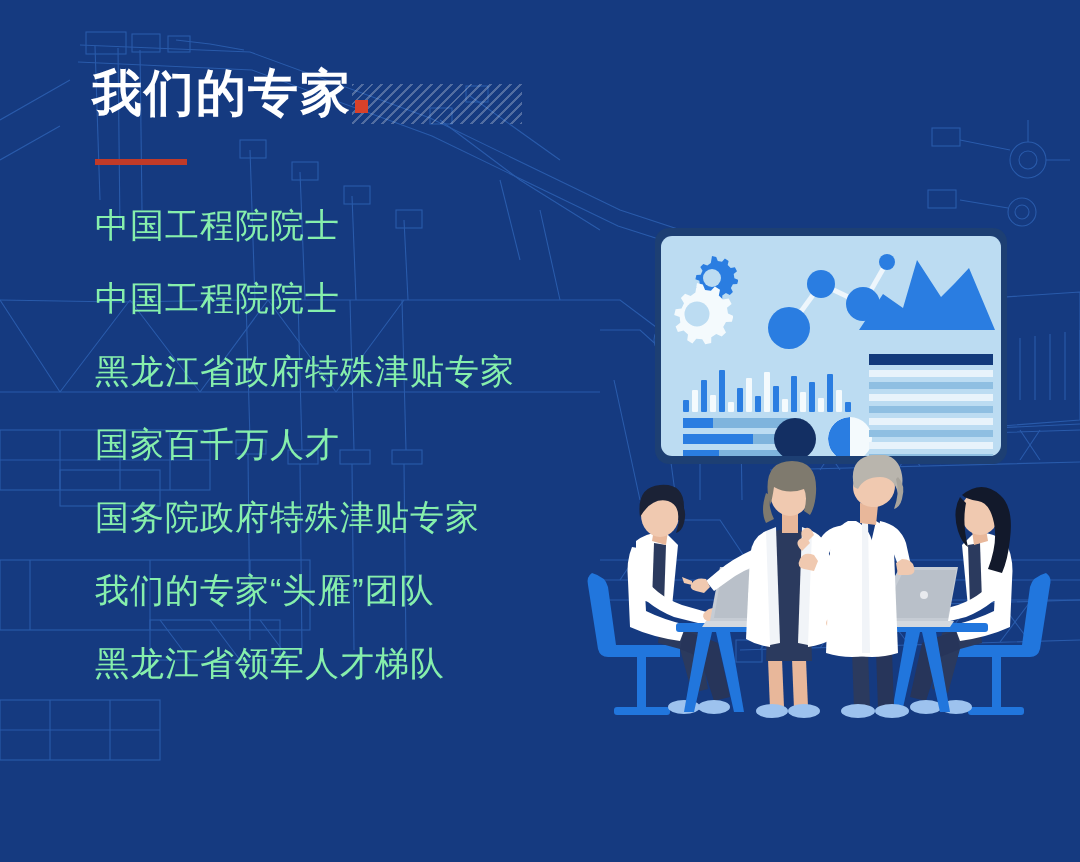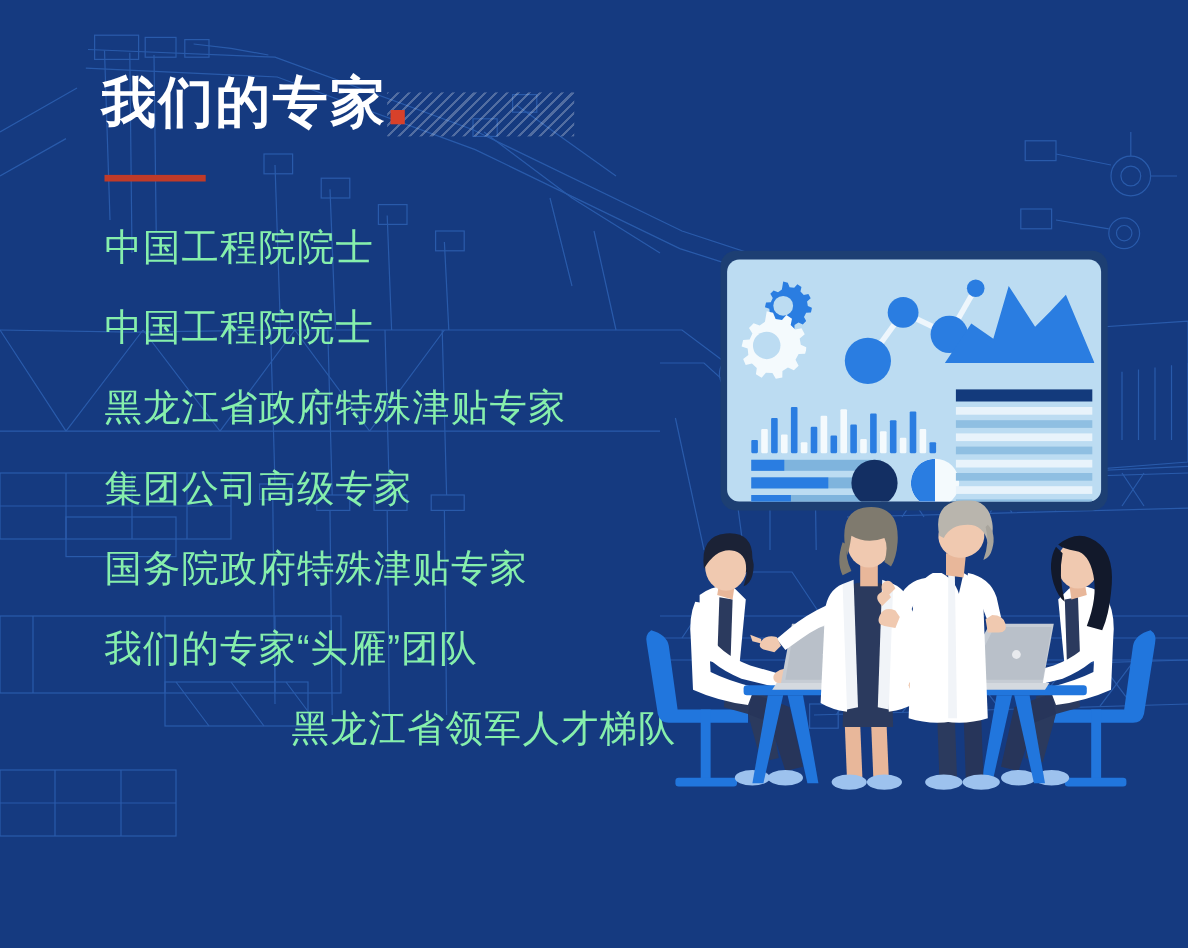--- a/index.html
+++ b/index.html
@@ -35,21 +35,21 @@
     position:absolute;left:95px;top:159px;width:92px;height:6px;
     background:#c03a28;
   }
 
   
   .list{position:absolute;left:95px;top:208px;width:520px;}
   .list-item{
     font-size:34px;line-height:1;color:#86efac;
     margin-bottom:39px;white-space:nowrap;letter-spacing:1px;
   }
-  .list-item:last-child{margin-bottom:0;text-align:right;}
+  .list-item:last-child{margin-bottom:0;}
 
   
   .panel-wrap{position:absolute;left:655px;top:228px;width:352px;height:236px;}
   .panel-bezel{
     position:absolute;inset:0;background:#1d3f73;border-radius:14px;
   }
   .panel{
     position:absolute;left:6px;top:8px;right:6px;bottom:8px;
     background:#bcdcf2;border-radius:11px;overflow:hidden;
   }
@@ -174,21 +174,21 @@
 
   <div class="hatch"></div>
   <div class="hatch-dot"></div>
   <div class="title">我们的专家</div>
   <div class="rule"></div>
 
   <div class="list">
     <div class="list-item">中国工程院院士</div>
     <div class="list-item">中国工程院院士</div>
     <div class="list-item">黑龙江省政府特殊津贴专家</div>
-    <div class="list-item">集团公司高级专家</div>
+    <div class="list-item">国家百千万人才</div>
     <div class="list-item">国务院政府特殊津贴专家</div>
     <div class="list-item">我们的专家“头雁”团队</div>
     <div class="list-item">黑龙江省领军人才梯队</div>
   </div>
 
   <div class="panel-wrap">
     <div class="panel-bezel"></div>
     <div class="panel">
 
       <svg class="gear" style="left:25px;top:16px;" width="52" height="52" viewBox="0 0 52 52">

